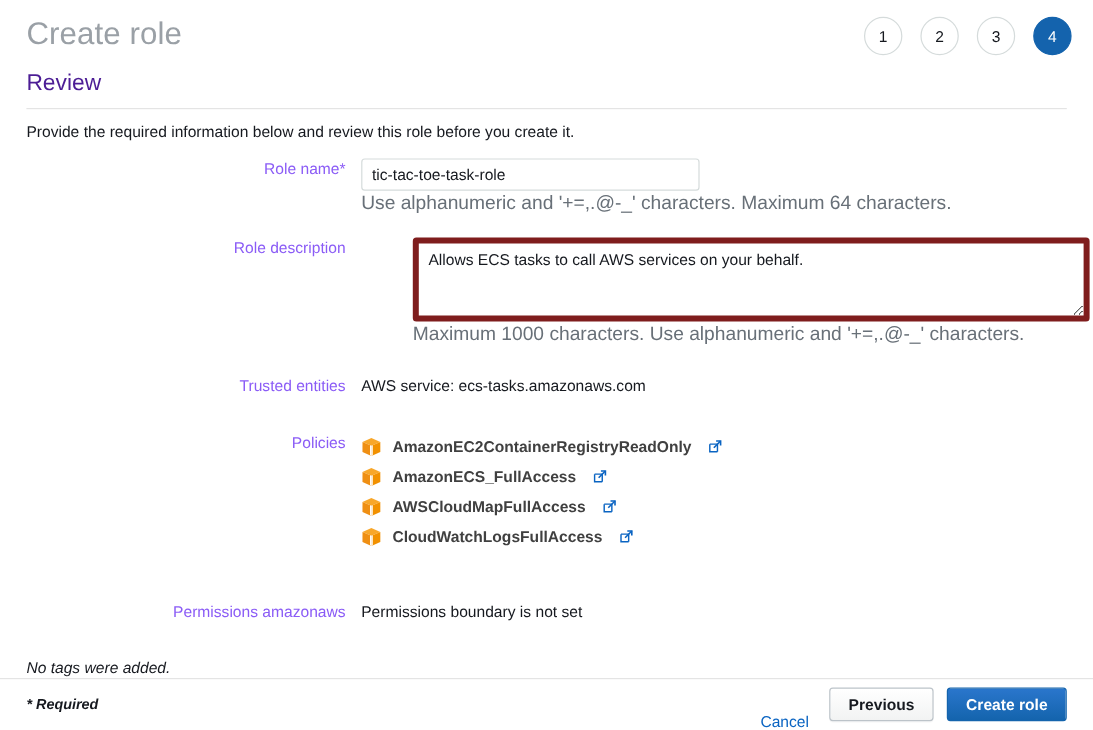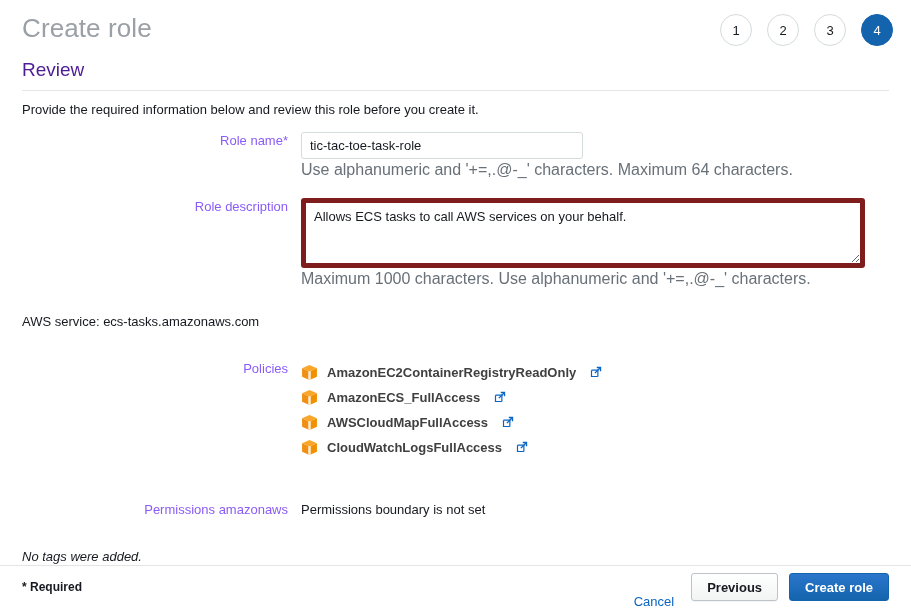--- a/index.html
+++ b/index.html
@@ -138,21 +138,21 @@
     background: #ffffff;
     outline: none;
     resize: both;
     line-height: 17px;
     overflow: hidden;
     display: block;
   }
 
   
   .row-rolename { margin-top: 0; }
-  .row-desc { margin-top: 20px; }
+  .row-desc { margin-top: 20px; gap: 43px; }
   .row-trusted { margin-top: 26px; }
   .row-policies { margin-top: 30px; }
   .row-boundary { margin-top: 41px; }
 
   
   .policy-list {
     list-style: none;
     margin: 0;
     padding: 0;
   }
@@ -210,20 +210,21 @@
     bottom: 0;
     height: 42px;
     display: flex;
     align-items: center;
     padding: 0 22px;
   }
   .required-note {
     font-size: 12px;
     font-weight: bold;
     color: #16191f;
+    font-style: italic;
   }
   .footer-actions {
     margin-left: auto;
     display: flex;
     align-items: center;
     gap: 11px;
   }
   .btn-link {
     color: #0a64c2;
     font-size: 13px;
@@ -288,20 +289,21 @@
 
     <div class="row row-desc">
       <div class="row-label">Role description</div>
       <div class="row-field">
         <textarea class="text-area" style="">Allows ECS tasks to call AWS services on your behalf.</textarea>
         <div class="hint">Maximum 1000 characters. Use alphanumeric and '+=,.@-_' characters.</div>
       </div>
     </div>
 
     <div class="row row-trusted">
+      <div class="row-label">Trusted entities</div>
       <div class="row-field">
         <div class="static-value">AWS service: ecs-tasks.amazonaws.com</div>
       </div>
     </div>
 
     <div class="row row-policies">
       <div class="row-label">Policies</div>
       <div class="row-field">
         <ul class="policy-list">
 

